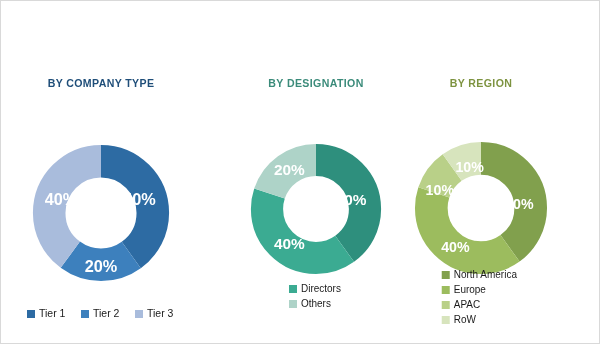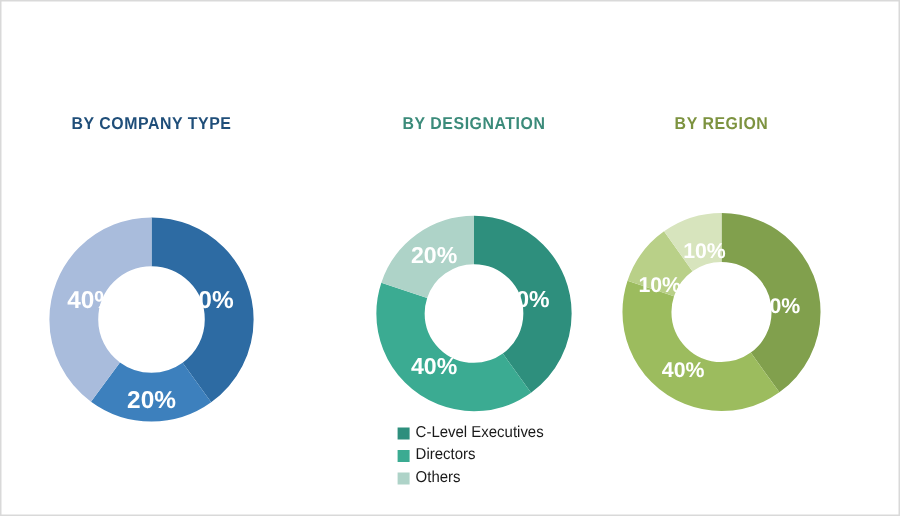--- a/index.html
+++ b/index.html
@@ -114,43 +114,53 @@
         <circle cx="50" cy="50" r="35" fill="none" stroke="#3d80bd" stroke-width="22" stroke-dasharray="43.98 175.93" stroke-dashoffset="-87.96" transform="rotate(-90 50 50)"></circle>
 
         <circle cx="50" cy="50" r="35" fill="none" stroke="#a9bcdc" stroke-width="22" stroke-dasharray="87.96 131.95" stroke-dashoffset="-131.95" transform="rotate(-90 50 50)"></circle>
 
         <text class="slice-label" x="76" y="42">40%</text>
         <text class="slice-label" x="50" y="87">20%</text>
         <text class="slice-label" x="23" y="42">40%</text>
       </svg>
     </div>
 
+    <div class="legend-h" id="legend-company">
+      <div class="legend-item">
+        <span class="swatch" style="background:#2d6ba3"></span>
+        <span class="legend-label">Tier 1</span>
+      </div>
+      <div class="legend-item">
+        <span class="swatch" style="background:#3d80bd"></span>
+        <span class="legend-label">Tier 2</span>
+      </div>
+      <div class="legend-item">
+        <span class="swatch" style="background:#a9bcdc"></span>
+        <span class="legend-label">Tier 3</span>
+      </div>
+    </div>
   </div>
 
   <div class="panel" id="panel-designation">
 
     <div class="panel-title" id="title-designation">BY DESIGNATION</div>
 
     <div class="donut-wrap" id="donut-designation-wrap">
       <svg class="donut-svg" viewBox="0 0 100 100">
         <circle cx="50" cy="50" r="35" fill="none" stroke="#2e8f7d" stroke-width="23" stroke-dasharray="87.96 131.95" stroke-dashoffset="0" transform="rotate(-90 50 50)"></circle>
         <circle cx="50" cy="50" r="35" fill="none" stroke="#3bab92" stroke-width="23" stroke-dasharray="87.96 131.95" stroke-dashoffset="-87.96" transform="rotate(-90 50 50)"></circle>
         <circle cx="50" cy="50" r="35" fill="none" stroke="#aed3c8" stroke-width="23" stroke-dasharray="43.98 175.93" stroke-dashoffset="-175.93" transform="rotate(-90 50 50)"></circle>
 
         <text class="slice-label" x="75" y="44">40%</text>
         <text class="slice-label" x="31" y="76">40%</text>
         <text class="slice-label" x="31" y="23">20%</text>
       </svg>
     </div>
 
     <div class="legend-v" id="legend-designation">
-      <div class="legend-item">
-        <span class="swatch" style="background:#2e8f7d"></span>
-        <span class="legend-label">C-Level Executives</span>
-      </div>
       <div class="legend-item">
         <span class="swatch" style="background:#3bab92"></span>
         <span class="legend-label">Directors</span>
       </div>
       <div class="legend-item">
         <span class="swatch" style="background:#aed3c8"></span>
         <span class="legend-label">Others</span>
       </div>
     </div>
   </div>
@@ -166,15 +176,33 @@
         <circle cx="50" cy="50" r="35" fill="none" stroke="#b9d088" stroke-width="23" stroke-dasharray="21.99 197.92" stroke-dashoffset="-175.93" transform="rotate(-90 50 50)"></circle>
         <circle cx="50" cy="50" r="35" fill="none" stroke="#d7e4bd" stroke-width="23" stroke-dasharray="21.99 197.92" stroke-dashoffset="-197.92" transform="rotate(-90 50 50)"></circle>
 
         <text class="slice-label" x="77" y="48">40%</text>
         <text class="slice-label" x="32" y="78">40%</text>
         <text class="slice-label" x="21" y="38">10%</text>
         <text class="slice-label" x="42" y="22">10%</text>
       </svg>
     </div>
 
+    <div class="legend-v" id="legend-region">
+      <div class="legend-item">
+        <span class="swatch" style="background:#81a04d"></span>
+        <span class="legend-label">North America</span>
+      </div>
+      <div class="legend-item">
+        <span class="swatch" style="background:#9cbc5e"></span>
+        <span class="legend-label">Europe</span>
+      </div>
+      <div class="legend-item">
+        <span class="swatch" style="background:#b9d088"></span>
+        <span class="legend-label">APAC</span>
+      </div>
+      <div class="legend-item">
+        <span class="swatch" style="background:#d7e4bd"></span>
+        <span class="legend-label">RoW</span>
+      </div>
+    </div>
   </div>
 
 </div>
 
 </body></html>

